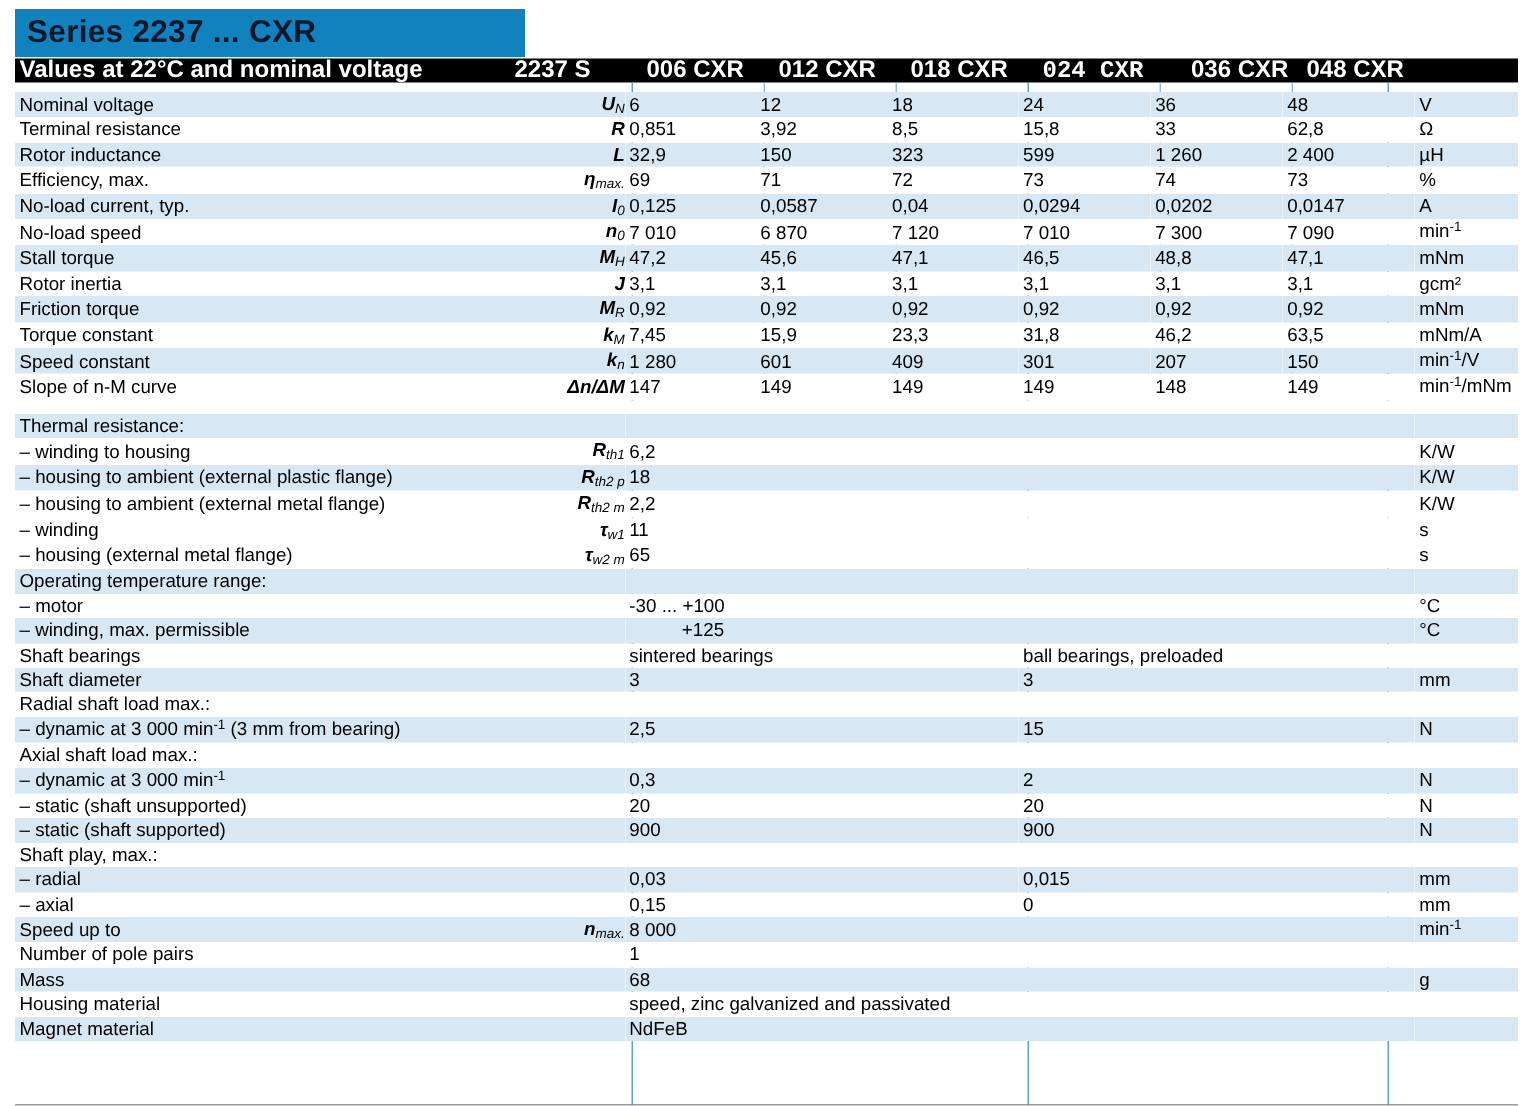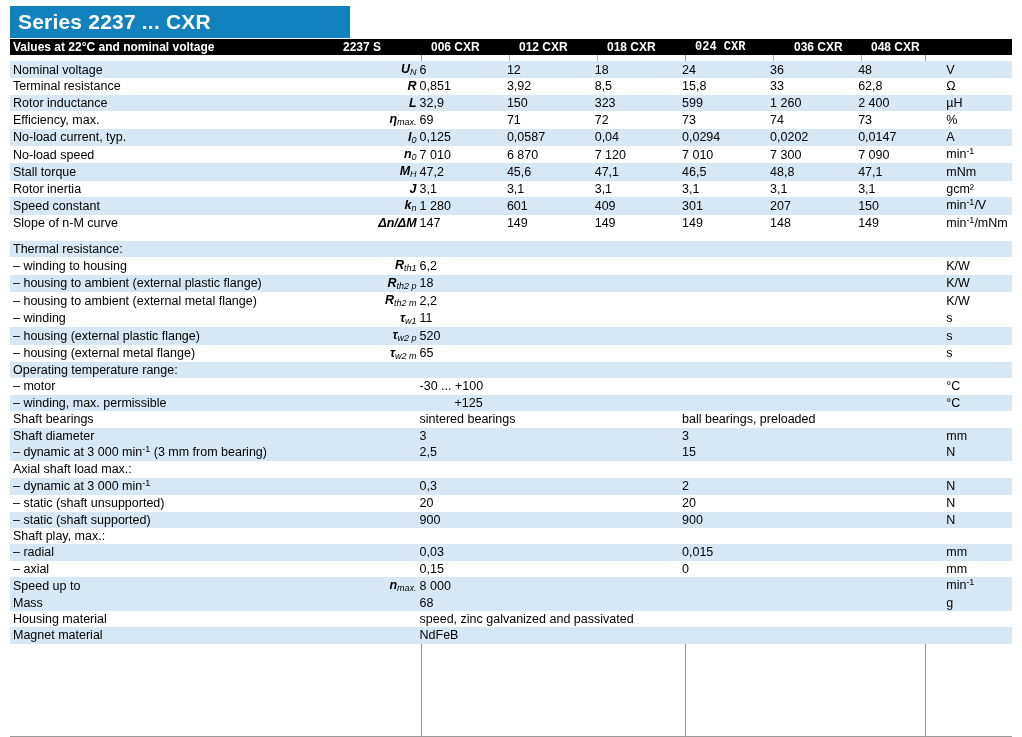--- a/index.html
+++ b/index.html
@@ -23,39 +23,39 @@
     box-sizing: border-box;
   }
   
   .title-bar {
     position: absolute;
     left: 10px;
     top: 6px;
     width: 340px;
     height: 32px;
     background: #1282bf;
-    color: #ffffff;
+    color: #0f172a;
     font-size: 21px;
     font-weight: bold;
     line-height: 32px;
     padding-left: 8px;
     box-sizing: border-box;
     letter-spacing: 0.2px;
   }
   
   .hdr-row {
     position: absolute;
     left: 10px;
     top: 39px;
     width: 1002px;
     height: 16px;
     background: #000000;
     color: #ffffff;
     font-weight: bold;
-    font-size: 12px;
+    font-size: 16px;
   }
   .hdr-row .cell {
     position: absolute;
     top: 0;
     height: 16px;
     line-height: 16px;
     white-space: nowrap;
     overflow: hidden;
   }
   
@@ -221,20 +221,42 @@
           <td class="c-sym"><span class="sym">J</span></td>
           <td class="c-v1">3,1</td>
           <td class="c-v2">3,1</td>
           <td class="c-v3">3,1</td>
           <td class="c-v4">3,1</td>
           <td class="c-v5">3,1</td>
           <td class="c-v6">3,1</td>
           <td class="c-unit">gcm²</td>
         </tr>
         <tr class="alt">
+          <td class="c-name">Friction torque</td>
+          <td class="c-sym"><span class="sym">M</span><span class="sub">R</span></td>
+          <td class="c-v1">0,92</td>
+          <td class="c-v2">0,92</td>
+          <td class="c-v3">0,92</td>
+          <td class="c-v4">0,92</td>
+          <td class="c-v5">0,92</td>
+          <td class="c-v6">0,92</td>
+          <td class="c-unit">mNm</td>
+        </tr>
+        <tr class="plain">
+          <td class="c-name">Torque constant</td>
+          <td class="c-sym"><span class="sym">k</span><span class="sub">M</span></td>
+          <td class="c-v1">7,45</td>
+          <td class="c-v2">15,9</td>
+          <td class="c-v3">23,3</td>
+          <td class="c-v4">31,8</td>
+          <td class="c-v5">46,2</td>
+          <td class="c-v6">63,5</td>
+          <td class="c-unit">mNm/A</td>
+        </tr>
+        <tr class="alt">
           <td class="c-name">Speed constant</td>
           <td class="c-sym"><span class="sym">k</span><span class="sub">n</span></td>
           <td class="c-v1">1 280</td>
           <td class="c-v2">601</td>
           <td class="c-v3">409</td>
           <td class="c-v4">301</td>
           <td class="c-v5">207</td>
           <td class="c-v6">150</td>
           <td class="c-unit">min<span class="sup">-1</span>/V</td>
         </tr>
@@ -275,26 +297,20 @@
           <td class="c-sym"><span class="sym">R</span><span class="sub">th2 m</span></td>
           <td colspan="6">2,2</td>
           <td class="c-unit">K/W</td>
         </tr>
         <tr class="plain">
           <td class="c-name">– winding</td>
           <td class="c-sym"><span class="sym">τ</span><span class="sub">w1</span></td>
           <td colspan="6">11</td>
           <td class="c-unit">s</td>
         </tr>
-        <tr class="alt">
-          <td class="c-name">– housing (external plastic flange)</td>
-          <td class="c-sym"><span class="sym">τ</span><span class="sub">w2 p</span></td>
-          <td colspan="6">520</td>
-          <td class="c-unit">s</td>
-        </tr>
         <tr class="plain">
           <td class="c-name">– housing (external metal flange)</td>
           <td class="c-sym"><span class="sym">τ</span><span class="sub">w2 m</span></td>
           <td colspan="6">65</td>
           <td class="c-unit">s</td>
         </tr>
         <tr class="alt">
           <td class="c-name">Operating temperature range:</td>
           <td class="c-sym"></td>
           <td colspan="6"></td>
@@ -319,20 +335,26 @@
           <td colspan="3">ball bearings, preloaded</td>
           <td class="c-unit"></td>
         </tr>
         <tr class="alt">
           <td class="c-name">Shaft diameter</td>
           <td class="c-sym"></td>
           <td colspan="3">3</td>
           <td colspan="3">3</td>
           <td class="c-unit">mm</td>
         </tr>
+        <tr class="plain">
+          <td class="c-name">Radial shaft load max.:</td>
+          <td class="c-sym"></td>
+          <td colspan="6"></td>
+          <td class="c-unit"></td>
+        </tr>
         <tr class="alt">
           <td class="c-name">– dynamic at 3 000 min<span class="sup">-1</span> (3 mm from bearing)</td>
           <td class="c-sym"></td>
           <td colspan="3">2,5</td>
           <td colspan="3">15</td>
           <td class="c-unit">N</td>
         </tr>
         <tr class="plain">
           <td class="c-name">Axial shaft load max.:</td>
           <td class="c-sym"></td>
@@ -379,20 +401,26 @@
           <td colspan="3">0,15</td>
           <td colspan="3">0</td>
           <td class="c-unit">mm</td>
         </tr>
         <tr class="alt">
           <td class="c-name">Speed up to</td>
           <td class="c-sym"><span class="sym">n</span><span class="sub">max.</span></td>
           <td colspan="6">8 000</td>
           <td class="c-unit">min<span class="sup">-1</span></td>
         </tr>
+        <tr class="plain">
+          <td class="c-name">Number of pole pairs</td>
+          <td class="c-sym"></td>
+          <td colspan="6">1</td>
+          <td class="c-unit"></td>
+        </tr>
         <tr class="alt">
           <td class="c-name">Mass</td>
           <td class="c-sym"></td>
           <td colspan="6">68</td>
           <td class="c-unit">g</td>
         </tr>
         <tr class="plain">
           <td class="c-name">Housing material</td>
           <td class="c-sym"></td>
           <td colspan="6">speed, zinc galvanized and passivated</td>

